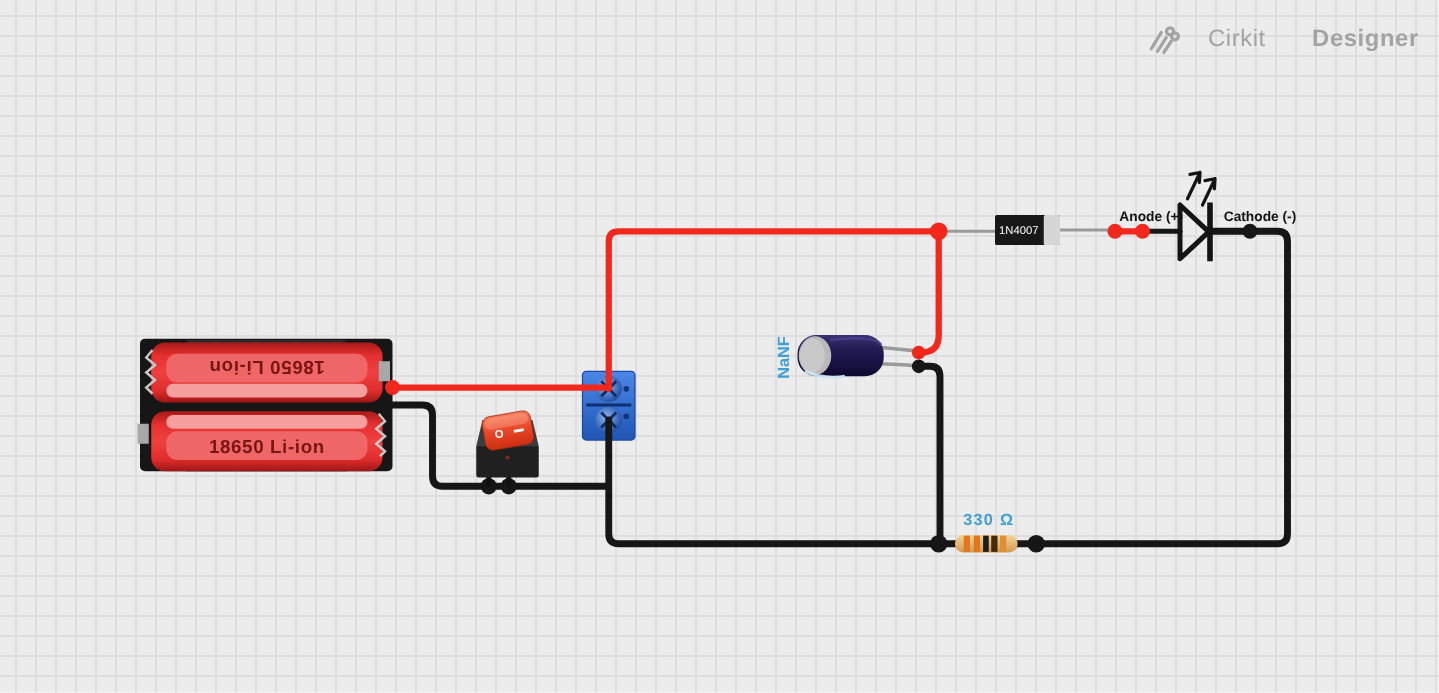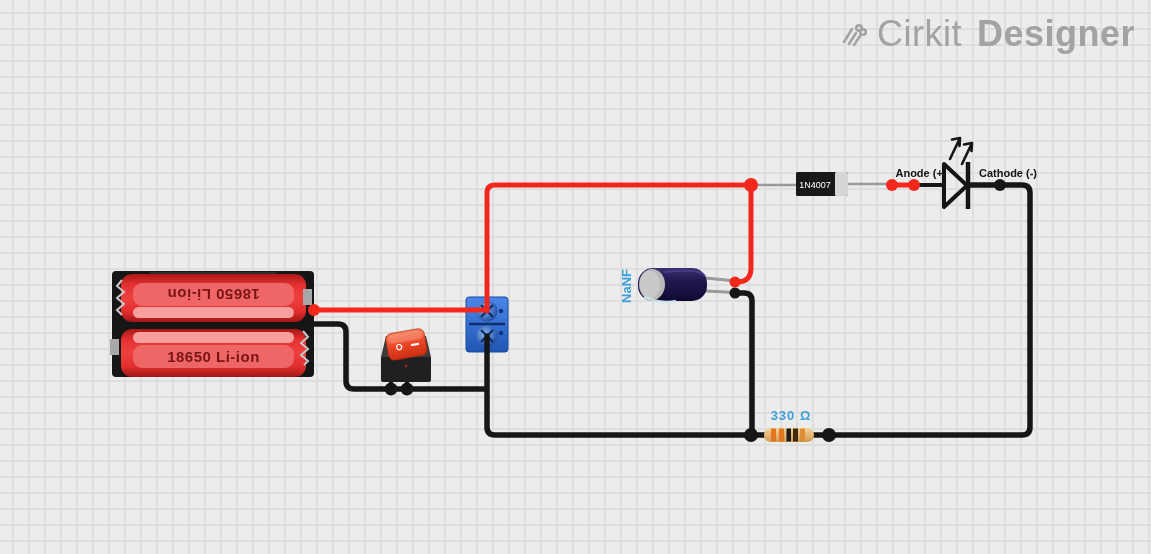--- a/index.html
+++ b/index.html
@@ -6,25 +6,25 @@
   body{font-family:"Liberation Sans",sans-serif;}
   .canvas{
     position:relative;width:1151px;height:554px;overflow:hidden;
     background-color:var(--bg,#ececec);
     background-image:linear-gradient(var(--grid-line,#dedede) 2px,transparent 2px),
                      linear-gradient(90deg,var(--grid-line,#dedede) 2px,transparent 2px);
     background-size:16px 16px;
     background-position:12px 12px,12px 12px;
   }
   .logo{
-    position:absolute;top:16px;right:16px;display:flex;align-items:center;gap:7px;
-    color:var(--logo-grey,#a3a3a3);font-size:36px;line-height:1;user-select:none;
+    position:absolute;top:16px;right:16px;display:flex;align-items:center;gap:19px;
+    color:var(--logo-grey,#a3a3a3);font-size:19px;line-height:1;user-select:none;
   }
   .logo .light{font-weight:400;letter-spacing:0.5px;}
-  .logo .bold{font-weight:700;letter-spacing:0.5px;margin-left:8px;}
+  .logo .bold{font-weight:700;letter-spacing:0.5px;margin-left:18px;}
   svg.schematic{position:absolute;left:0;top:0;}
   text{font-family:"Liberation Sans",sans-serif;}
   .comp-label{font-weight:bold;fill:var(--label-blue,#3f9fd8);}
   .pin-label{font-weight:bold;fill:#141414;}
 </style>
 </head>
 <body>
 
 <div class="canvas">
 

